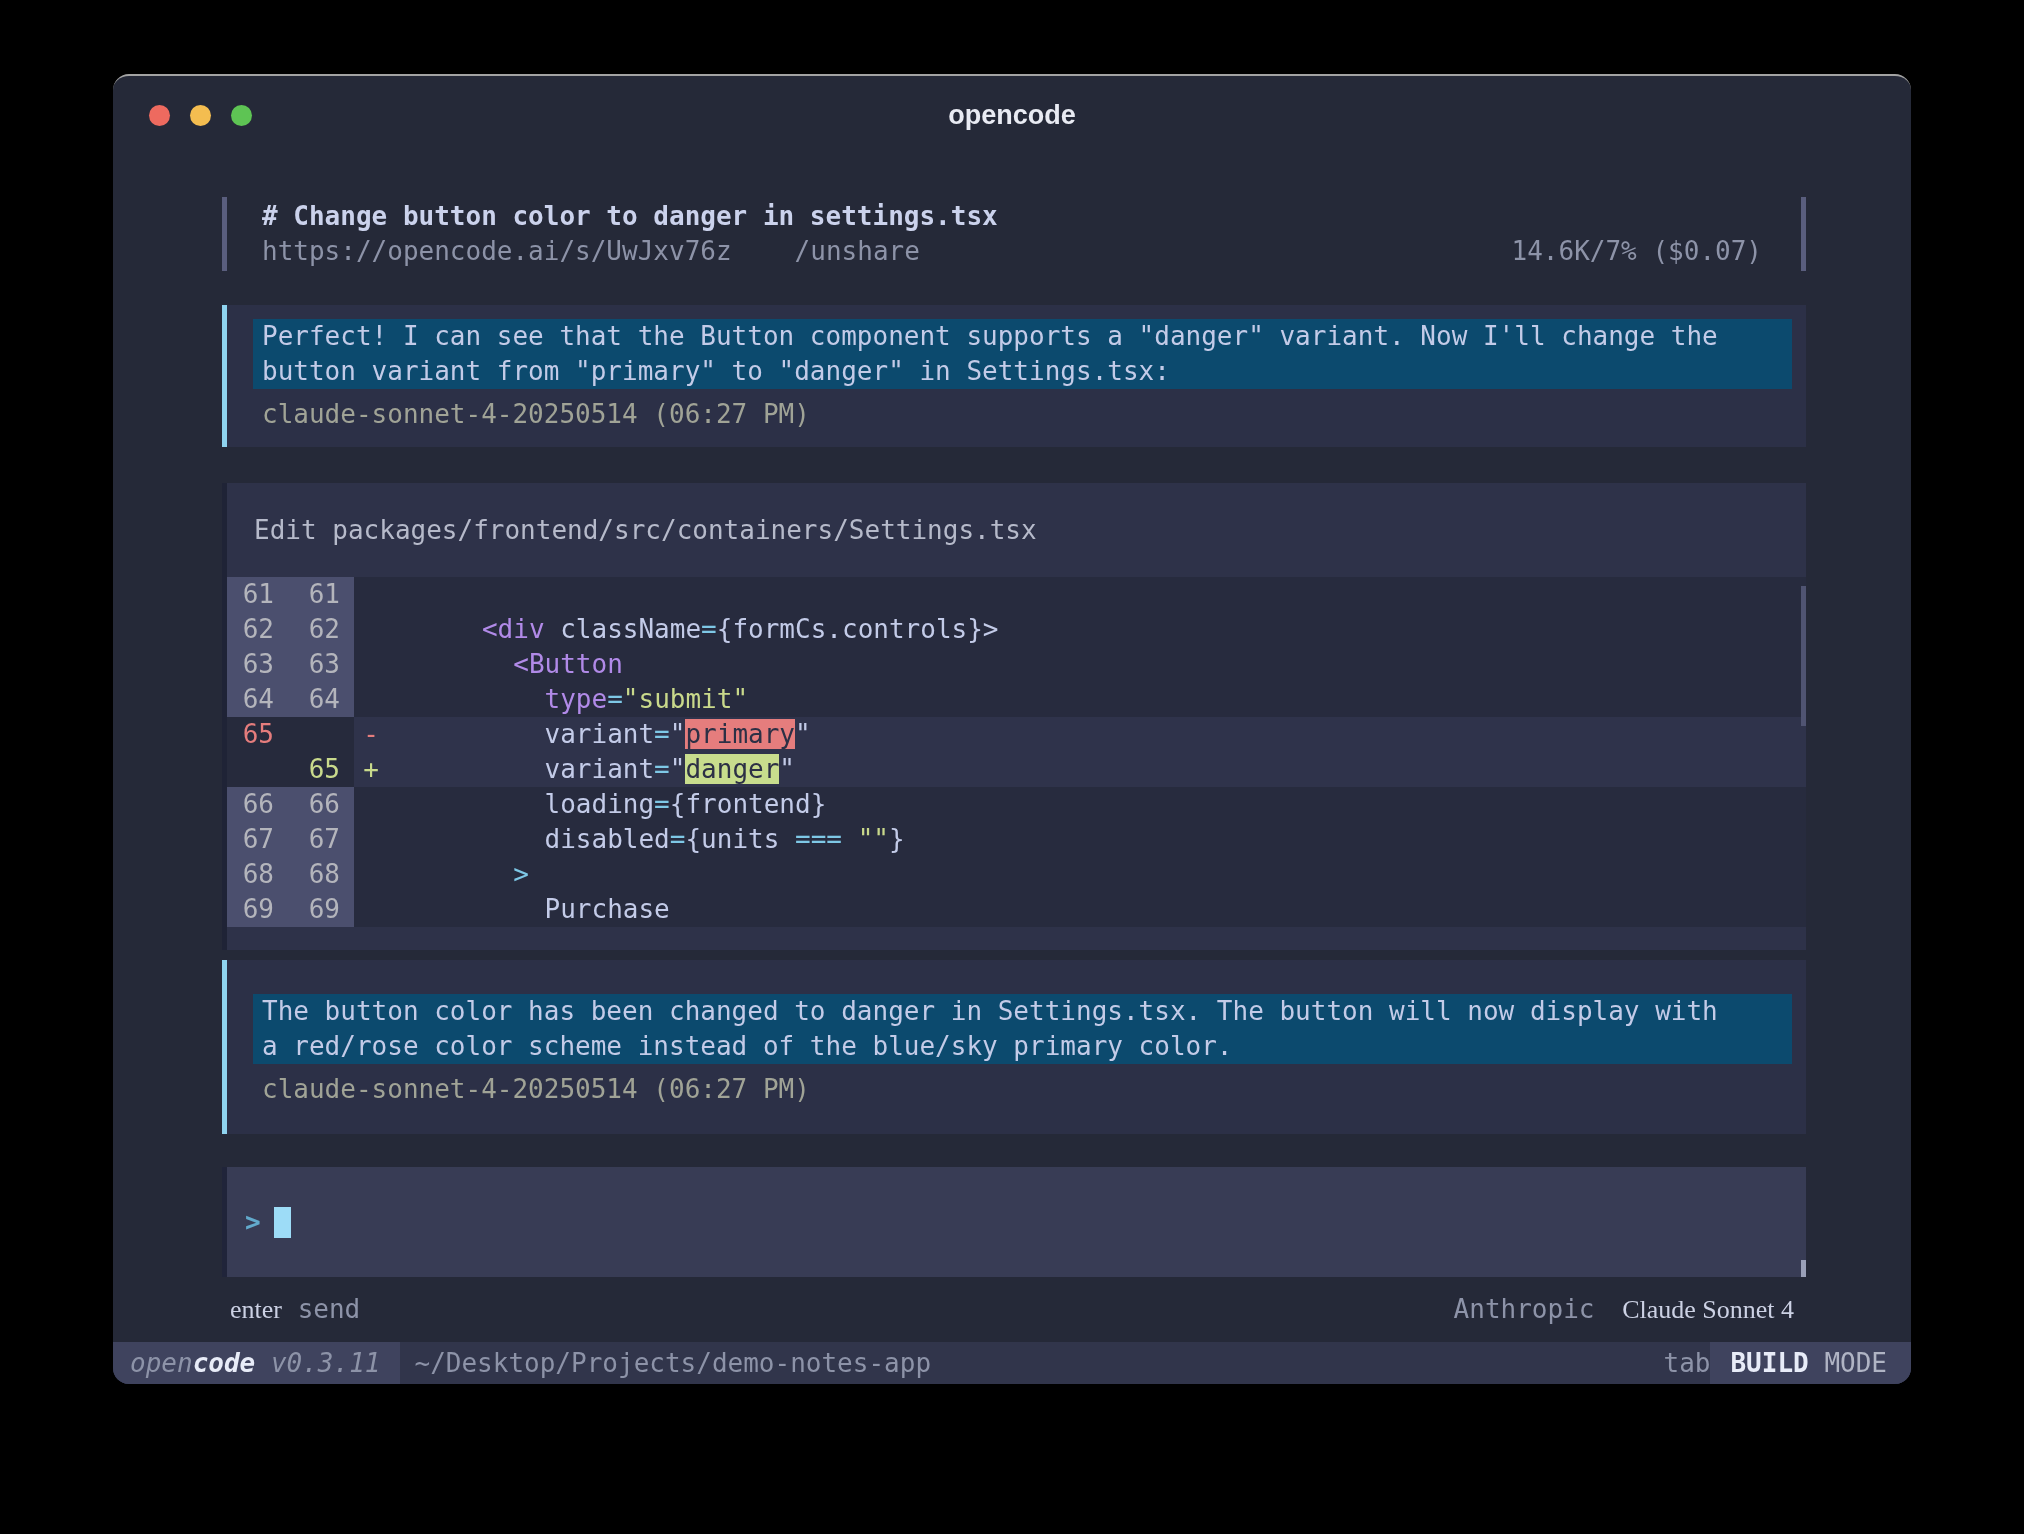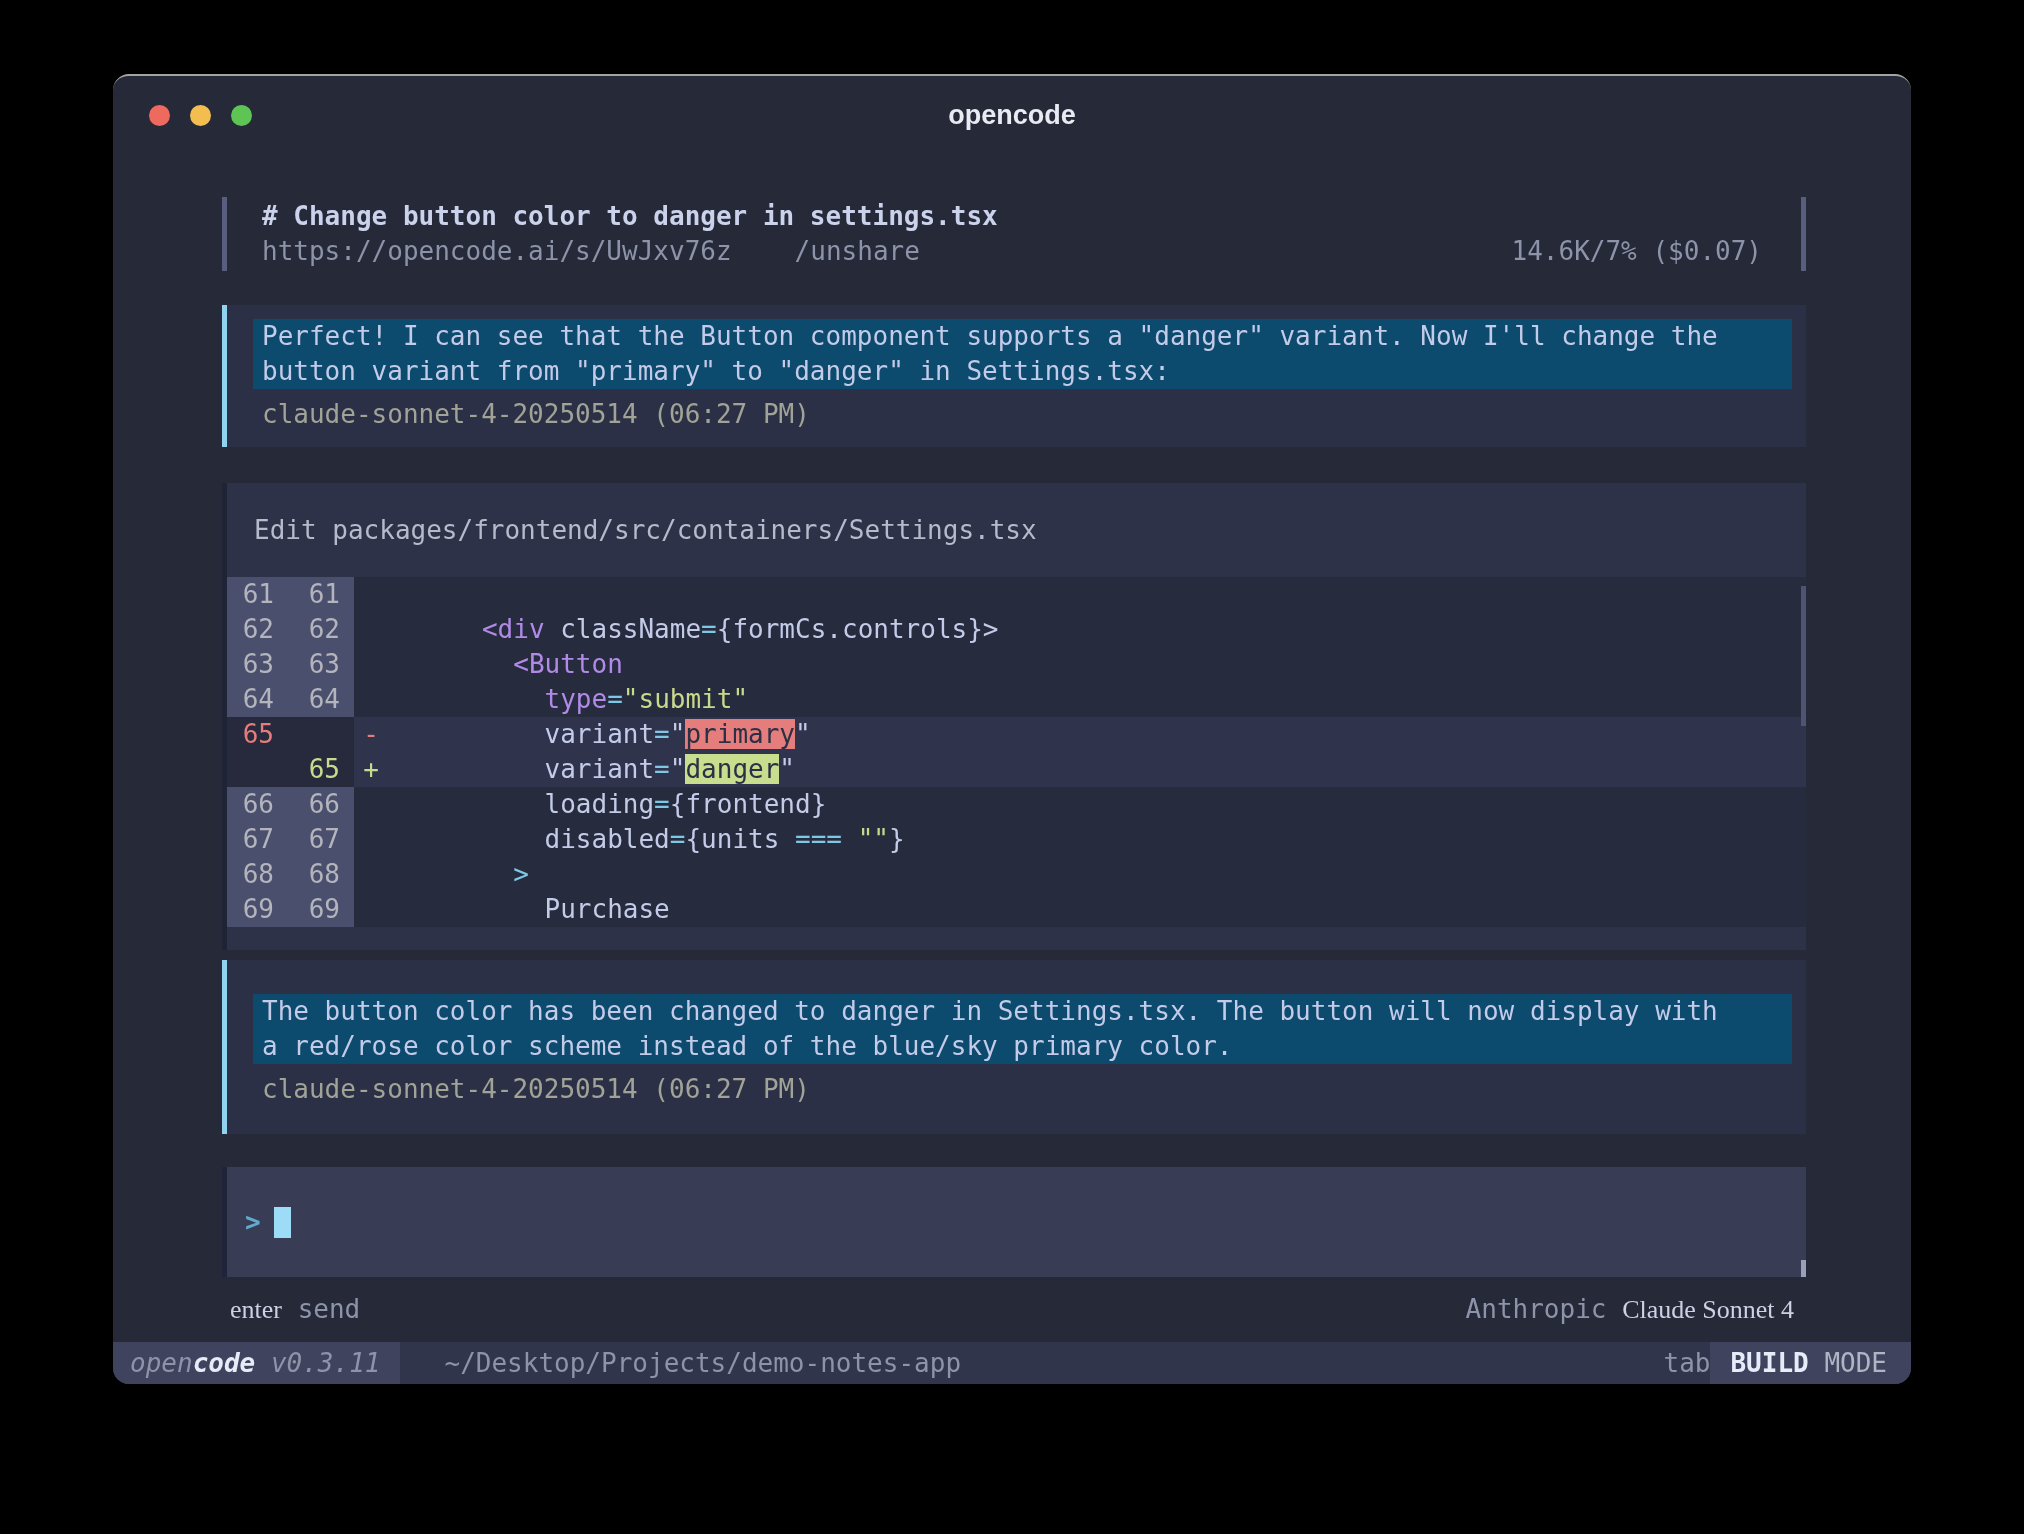--- a/index.html
+++ b/index.html
@@ -76,30 +76,30 @@
   }
   .prompt-char { color:#62aacc; font-weight:bold; }
   .cursor { display:inline-block; width:17px; height:31px; background:#9ddcf7; margin-left:13px; }
   .input-nub { position:absolute; right:0; bottom:0; width:5px; height:17px; background:#9aa0b8; }
 
   
   .hints-row { margin-top:15px; display:flex; line-height:35px; padding:0 12px 0 8px; }
   .hint-right { margin-left:auto; }
   .dim { color:#8d93a8; }
   .key { color:#ccd1e4;font-family:Liberation Serif, serif; }
-  .hint-right .key { }
+  .hint-right .key { margin-left:12px; }
 
   
   .statusbar {
     position:absolute; left:0; right:0; bottom:0; height:42px; background:#31354b;
     display:flex; align-items:stretch; line-height:42px; color:#9ea2b4;
   }
   .sb-chip { background:#3f435e; }
   .app-chip { padding:0 20px 0 17px;font-style:italic; }
-  .sb-path { margin-left:44px; }
+  .sb-path { margin-left:14px; }
   .bright { color:#e8ecf8; }
   .bold { font-weight:bold; }
   .sb-right { margin-left:auto; display:flex; }
   .tab-hint { }
   .mode-chip { padding:0 24px 0 20px; }
   .mode-rest { color:#b0b4c4; margin-left:1ch; }
 </style>
 </head>
 <body>
 

